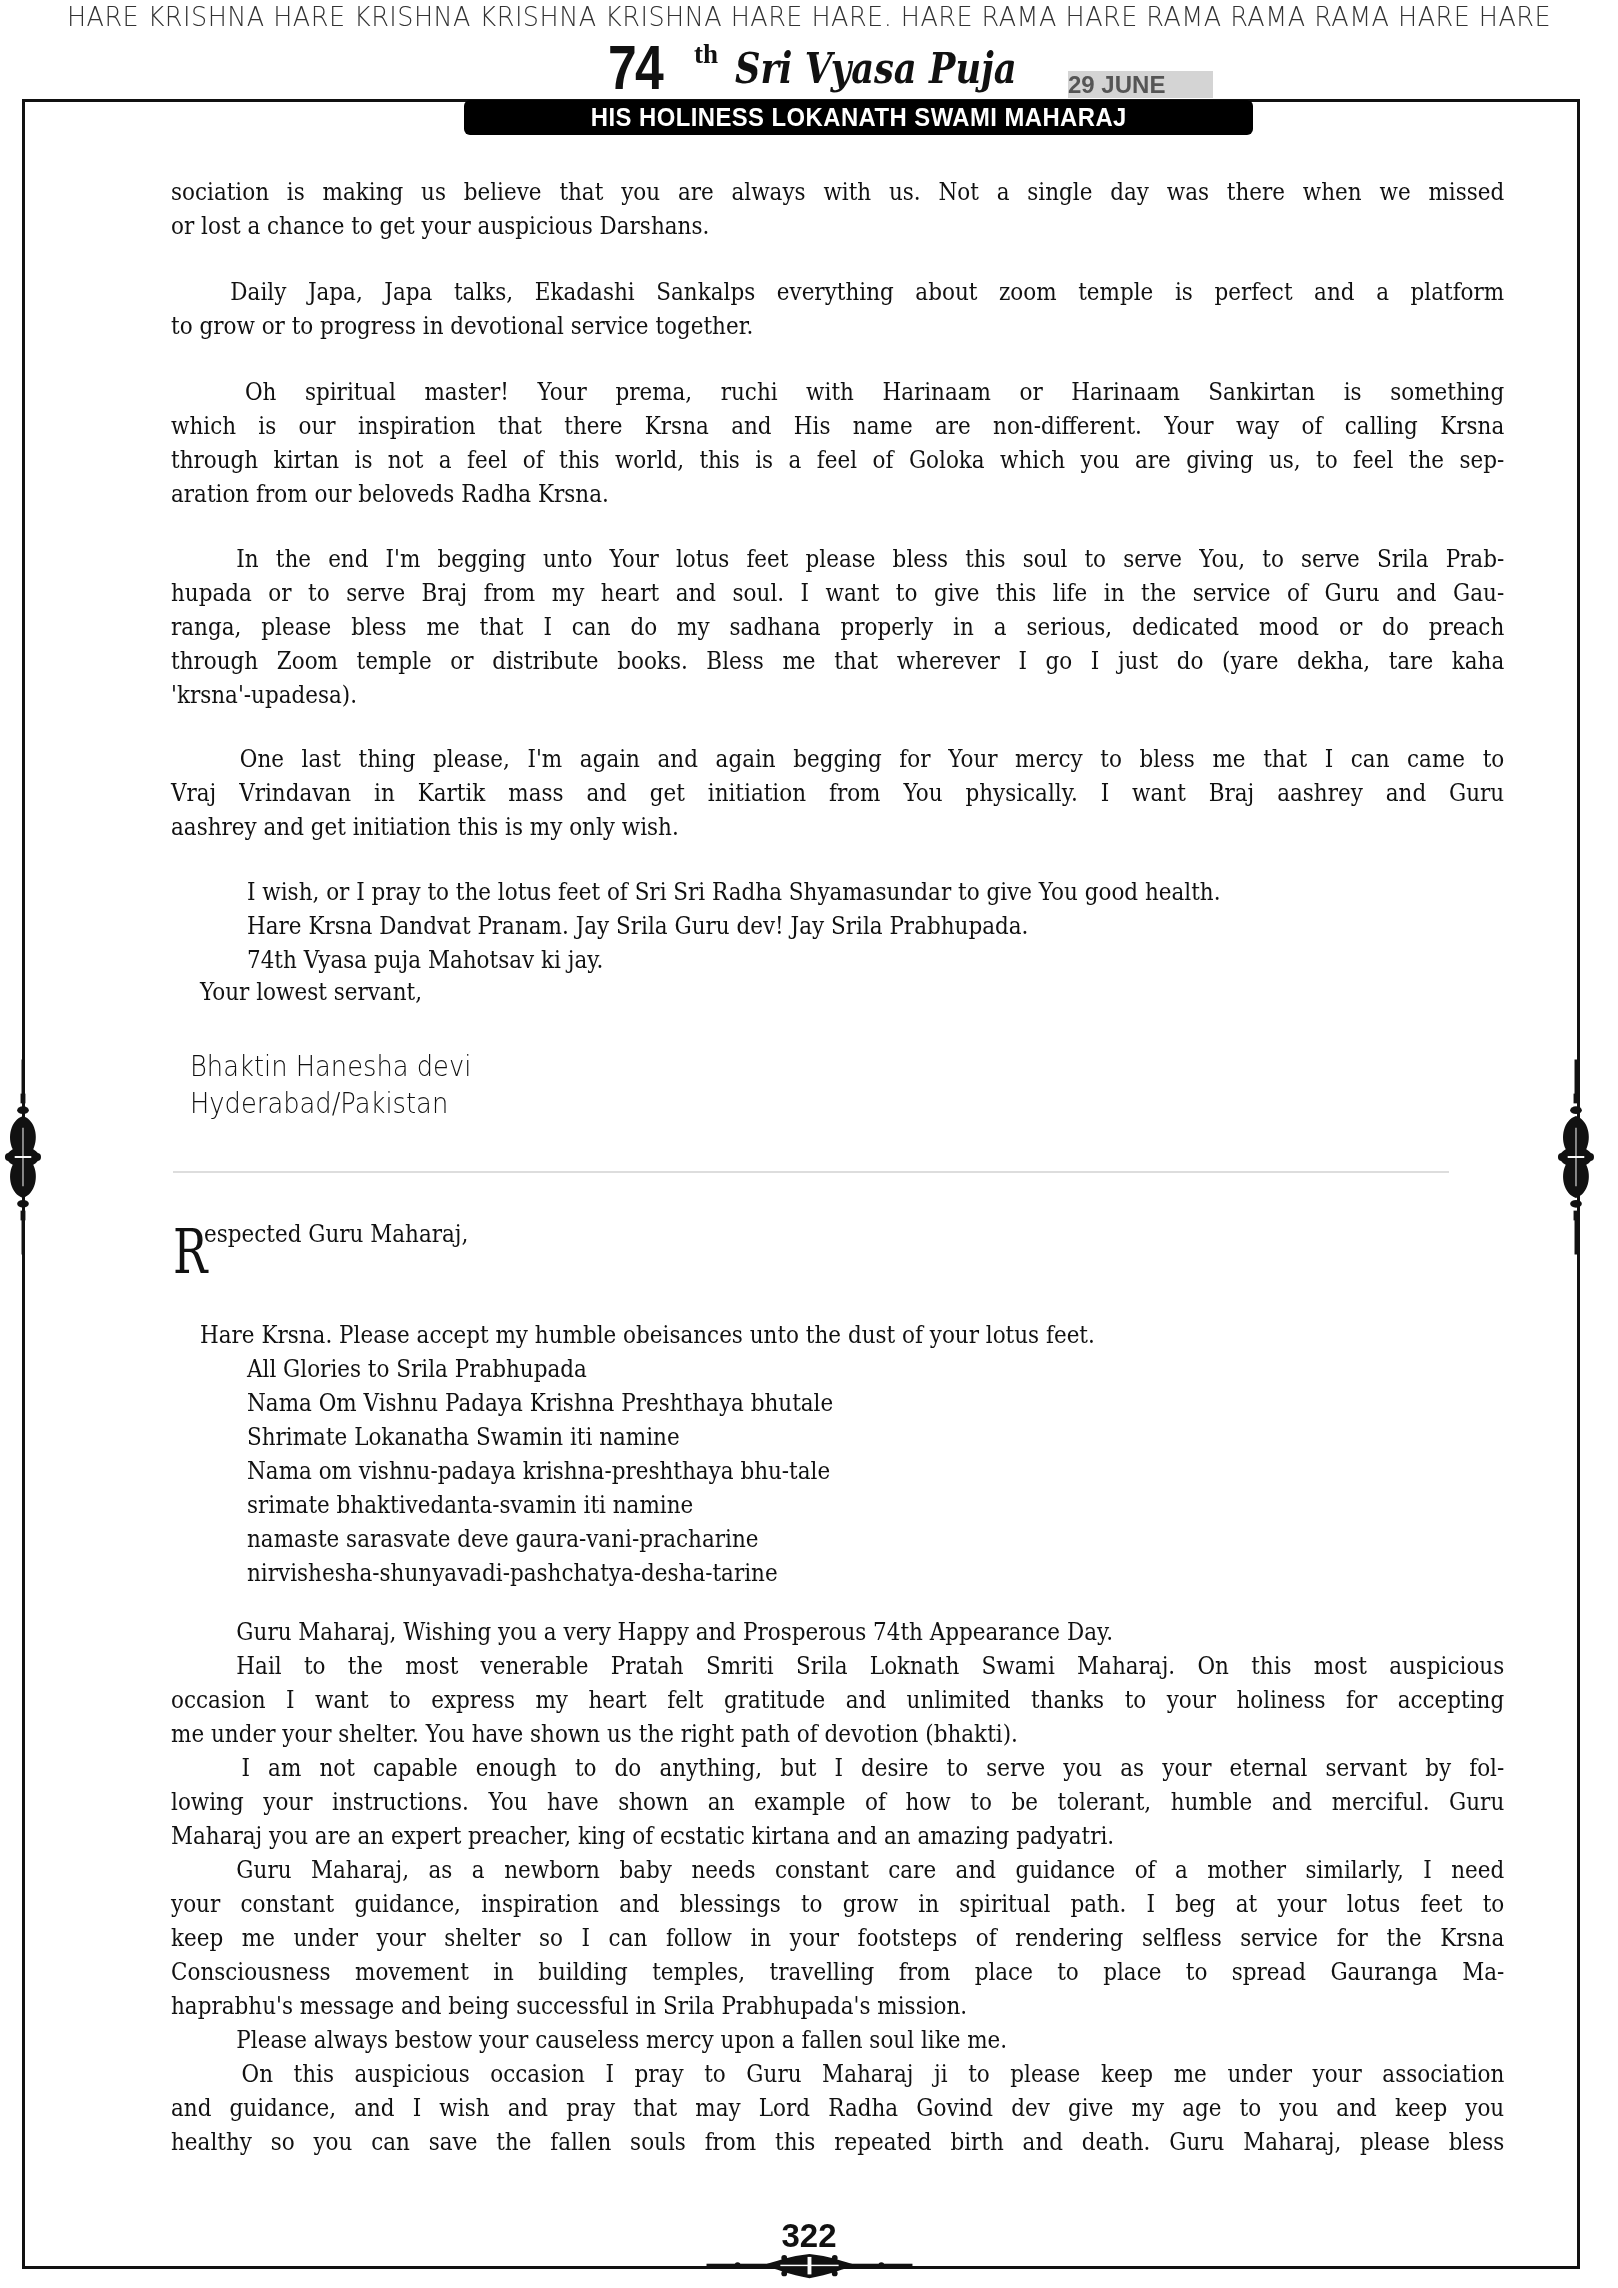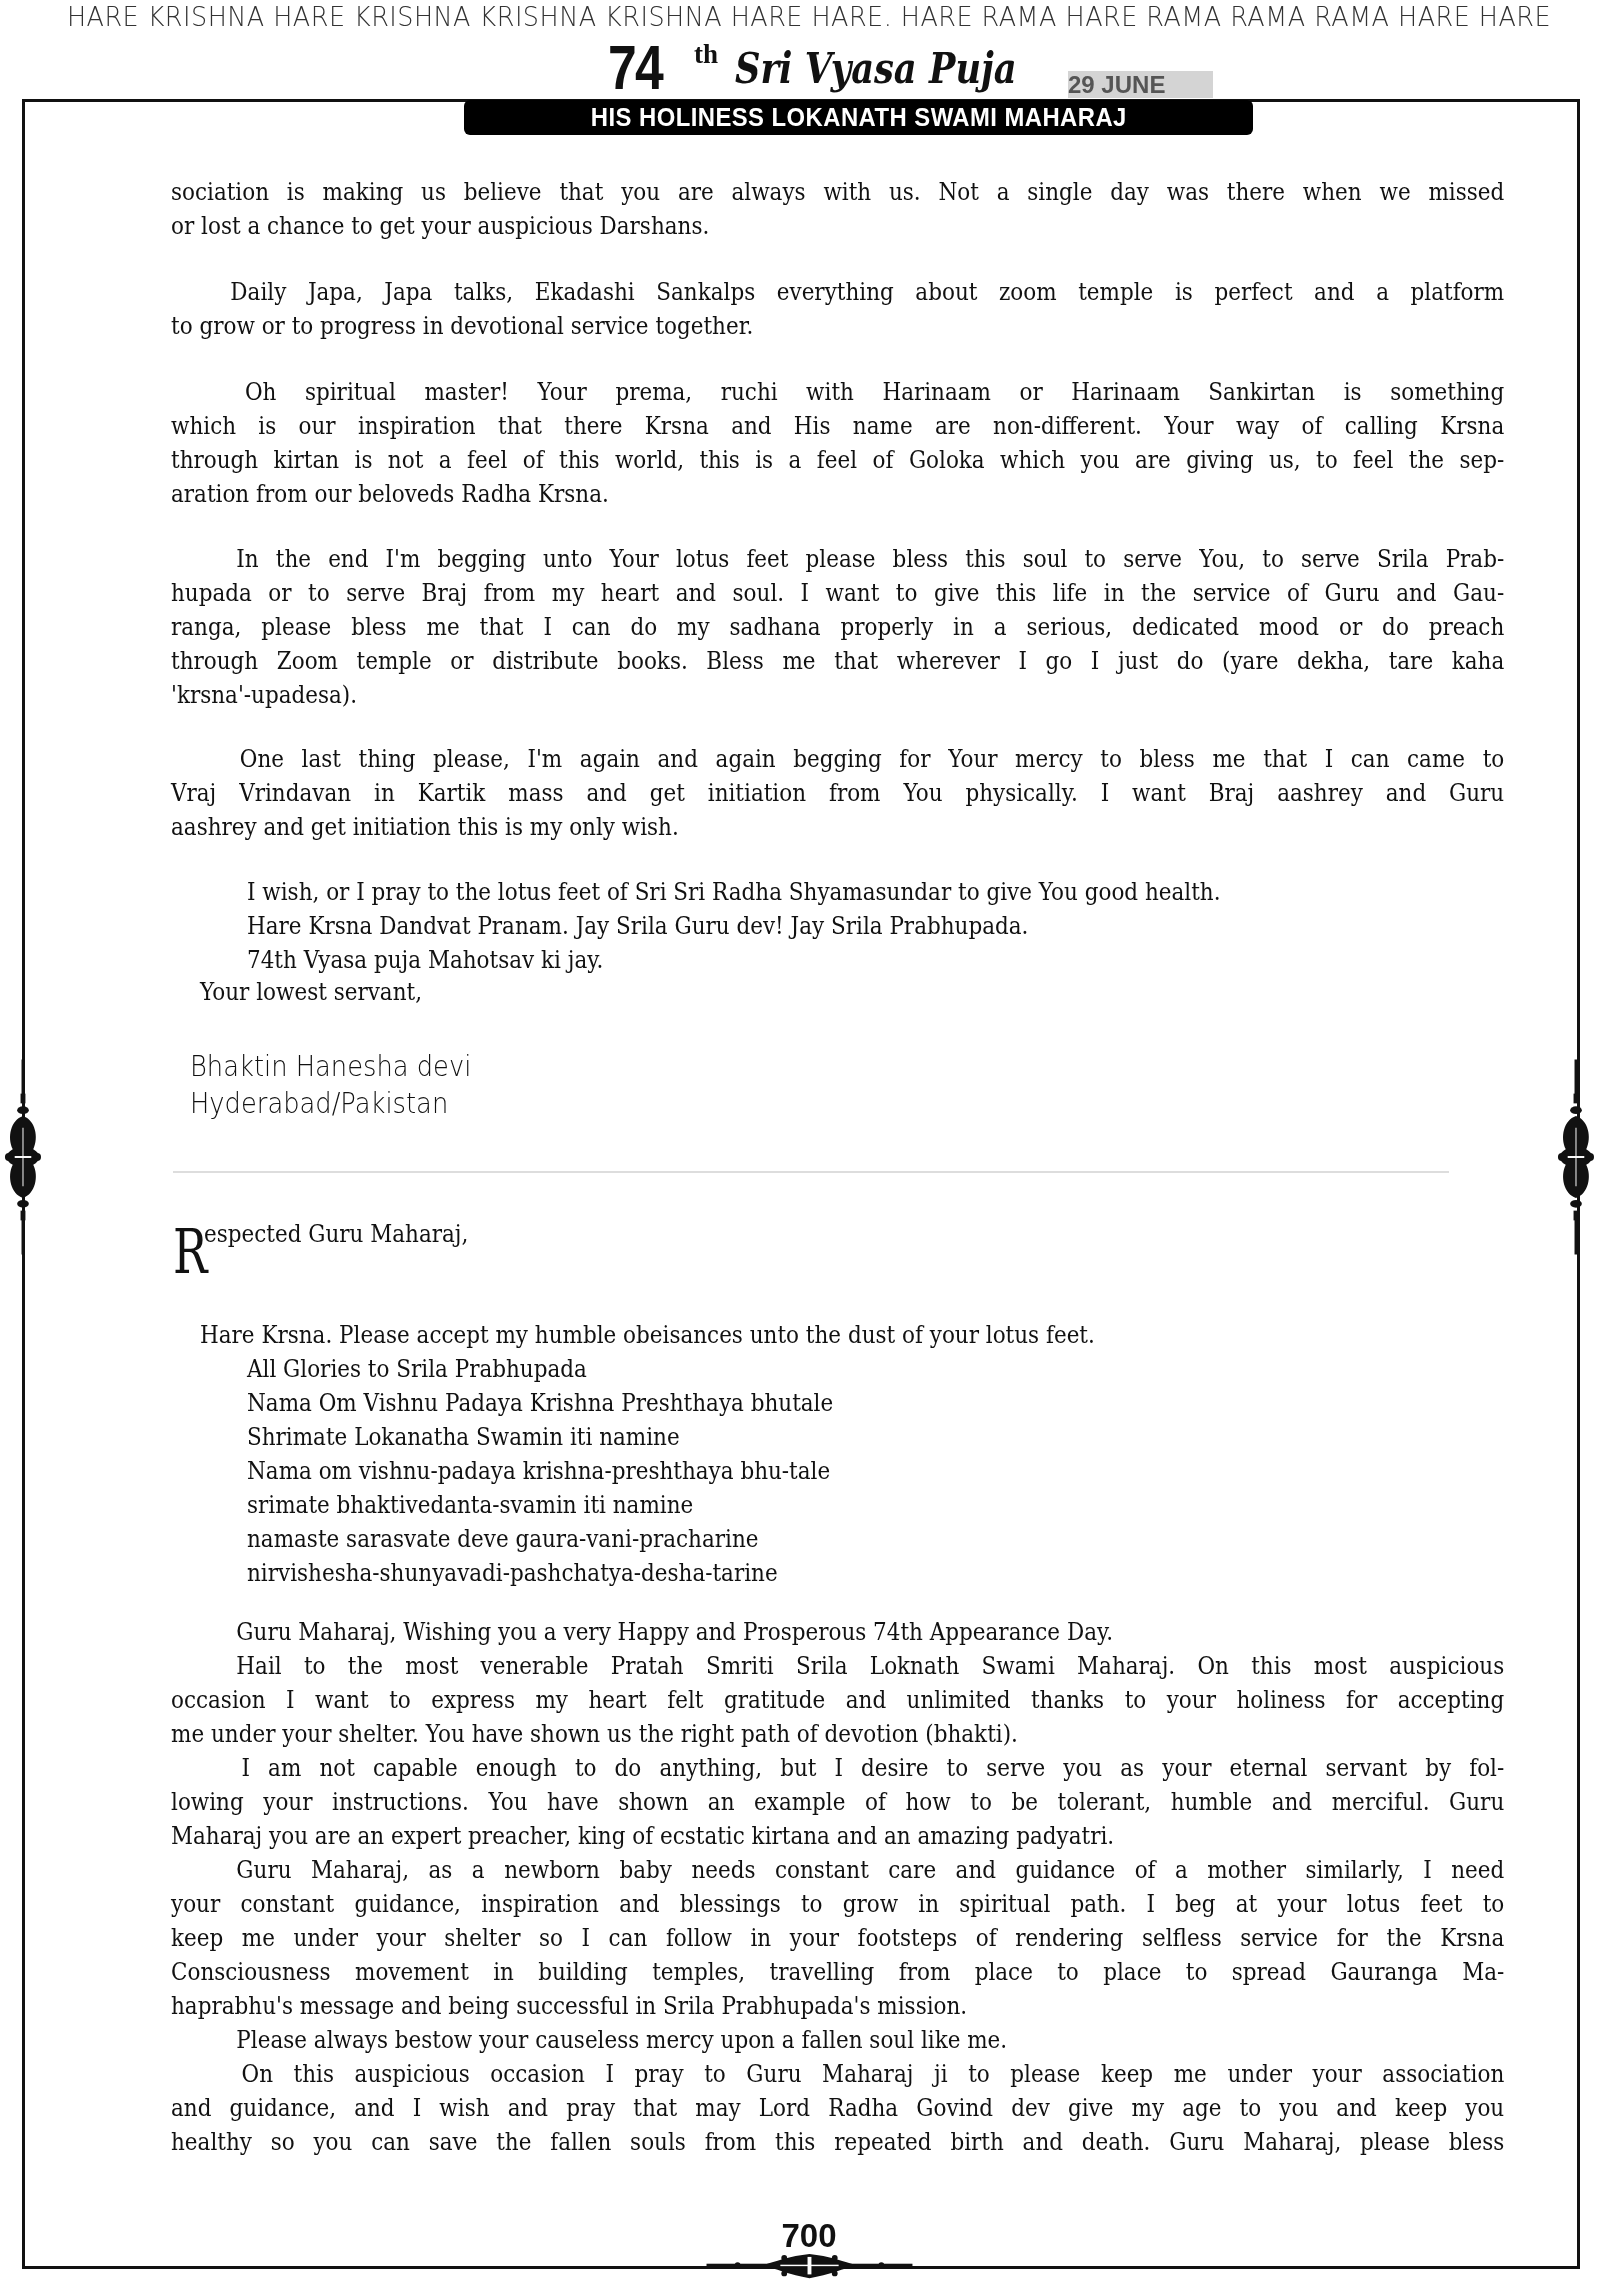--- a/index.html
+++ b/index.html
@@ -154,21 +154,21 @@
   <span class="ln j">your constant guidance, inspiration and blessings to grow in spiritual path. I beg at your lotus feet to</span>
   <span class="ln j">keep me under your shelter so I can follow in your footsteps of  rendering selfless service for the Krsna</span>
   <span class="ln j">Consciousness movement in building temples, travelling from place to place to spread Gauranga Ma-</span>
   <span class="ln">haprabhu's message and being successful in Srila Prabhupada's mission.</span>
   <span class="ln" style="padding-left:76px;">Please always bestow your causeless mercy upon a fallen soul like me.</span>
   <span class="ln j" style="padding-left:82px;box-sizing:border-box;">On this auspicious occasion I pray to Guru Maharaj ji to please keep me under your association</span>
   <span class="ln j">and guidance, and I wish and pray that may Lord Radha Govind dev give my age to you and keep you</span>
   <span class="ln j">healthy so you can save the fallen souls from this repeated birth and death. Guru Maharaj, please bless</span>
 </div>
 
-<div class="pageno">700</div>
+<div class="pageno">322</div>
 <svg class="bottom-orn" viewBox="0 0 1651 35">
   <g fill="#111">
     <rect x="720" y="10" width="90" height="3"></rect>
     <rect x="842" y="10" width="90" height="3"></rect>
     <circle cx="752" cy="11.5" r="3"></circle>
       <circle cx="900" cy="11.5" r="3"></circle>
     <path d="M826 0 C 806 2, 790 8, 778 11.5 C 790 15, 806 21, 826 25 C 846 21, 862 15, 874 11.5 C 862 8, 846 2, 826 0 Z"></path>
     <circle cx="800" cy="4" r="3"></circle>
       <circle cx="852" cy="4" r="3"></circle>
     <circle cx="800" cy="20" r="3"></circle>

